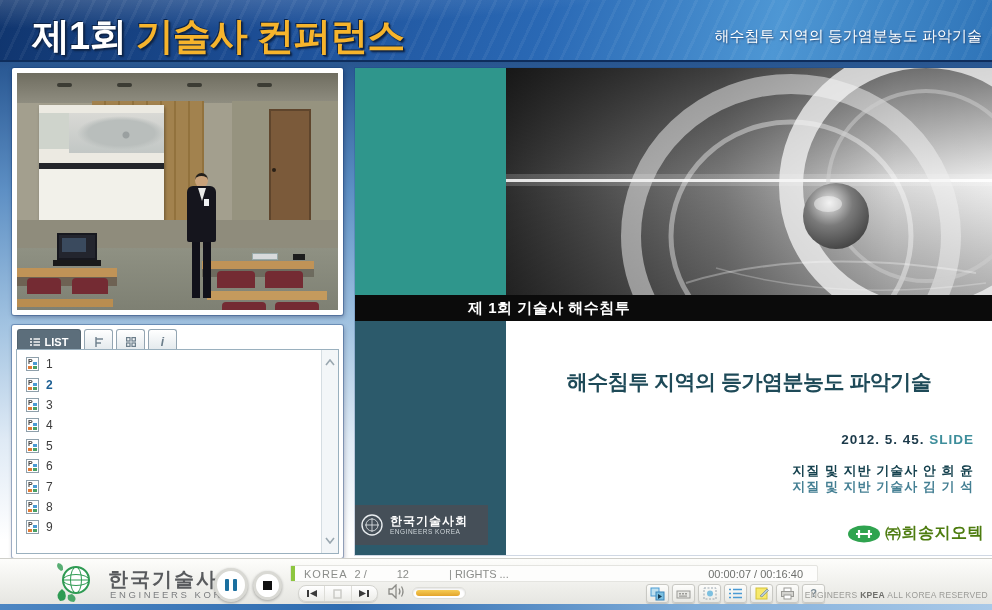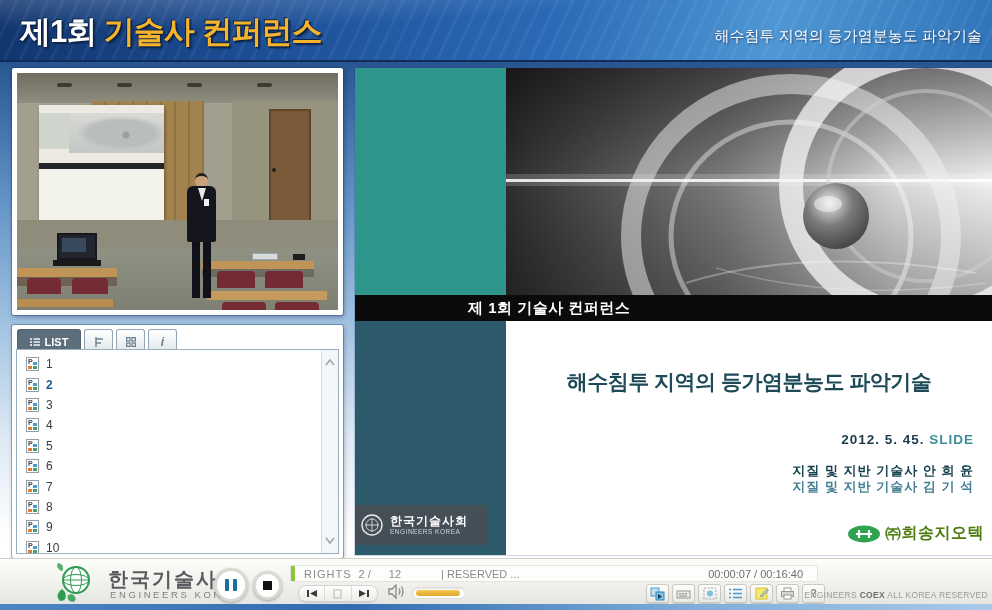--- a/index.html
+++ b/index.html
@@ -9,21 +9,21 @@
        background:linear-gradient(180deg,#16305c 0px,#2b5a95 70px,#5d8fc4 190px,#9fc1e0 320px,#dfeaf5 440px,#ffffff 540px)}
   .abs{position:absolute}
 
   
   #header{left:0;top:0;width:992px;height:62px;
     background:
       radial-gradient(ellipse at 12% -40%,rgba(255,255,255,.30),transparent 45%),
       repeating-linear-gradient(115deg,rgba(255,255,255,.05) 0 3px,transparent 3px 14px),
       linear-gradient(100deg,#10356e 0%,#1d4f97 28%,#2a69b5 55%,#4e97d4 78%,#2f74b8 100%);
     border-bottom:2px solid #0e2d5c}
-  #header-title{left:20px;top:11px;font-size:31px;font-weight:bold;letter-spacing:-1px;white-space:nowrap}
+  #header-title{left:32px;top:11px;font-size:38px;font-weight:bold;letter-spacing:-1px;white-space:nowrap}
   #header-title .pfx{color:#ffffff;text-shadow:1px 1px 0 #0d2448,2px 2px 2px #0d2448,-1px -1px 0 #0d2448}
   #header-title .main{color:#f6b42c;text-shadow:1px 1px 0 #0d2448,2px 2px 2px #0d2448,-1px -1px 0 #0d2448}
   #header-subtitle{right:10px;top:27px;font-size:15px;color:#ffffff;text-shadow:1px 1px 2px rgba(0,10,40,.55);white-space:nowrap}
 
   
   #video-panel{left:12px;top:68px;width:331px;height:247px;background:#fff;border-radius:2px;padding:5px;
     box-shadow:0 0 0 1px rgba(20,60,120,.35),1px 2px 5px rgba(0,0,40,.35)}
   #photo{position:relative;width:321px;height:237px;overflow:hidden;background:#a39f8e}
   .ceiling{left:0;top:0;width:321px;height:30px;background:linear-gradient(#6f6d60,#8f8d80)}
   .clight{top:10px;width:15px;height:4px;background:#3c3c34;border-radius:2px}
@@ -112,21 +112,21 @@
     display:flex;align-items:center;justify-content:center;cursor:pointer}
   #pause-btn{left:214px;top:9px;width:34px;height:34px}
   #pause-btn .b{width:4px;height:12px;background:#1b6f9f;border-radius:1px;margin:0 2px}
   #stop-btn{left:253px;top:12px;width:29px;height:29px}
   #stop-btn .sq{width:9px;height:9px;background:#111}
   #status-strip{left:290px;top:6px;width:528px;height:17px;background:#fdfdfc;border:1px solid #e4e4e0;border-radius:2px;
     display:flex;align-items:center;font-size:11px;color:#8b8d8a}
   #status-strip .gbar{width:4px;height:15px;background:#8dc63f;margin-right:9px;flex:0 0 auto}
   #status-strip .lbl{letter-spacing:1px}
   #status-strip .pos{margin-left:7px}
-  #status-strip .tot{margin-left:18px}
+  #status-strip .tot{margin-left:30px}
   #status-strip .play{margin-left:40px}
   #status-strip .time{margin-left:auto;padding-right:14px;color:#6e706d}
   #nav-group{left:298px;top:26px;width:80px;height:17px;border:1px solid #d4d4cf;border-radius:8px;
     background:linear-gradient(#ffffff,#ecece8);display:flex;box-shadow:0 1px 1px rgba(0,0,0,.12)}
   #nav-group .nbtn{flex:1;display:flex;align-items:center;justify-content:center;cursor:pointer}
   #nav-group .nbtn + .nbtn{border-left:1px solid #ddddd8}
   #speaker-btn{left:388px;top:25px;cursor:pointer}
   #volume{left:412px;top:28px;width:54px;height:12px;border-radius:7px;background:#fff;border:1px solid #ddddd8;cursor:pointer;
     box-shadow:inset 0 1px 2px rgba(0,0,0,.12)}
   #volume .fill{position:absolute;left:3px;top:2px;width:44px;height:6px;border-radius:4px;
@@ -263,24 +263,20 @@
             <span class="ppt-icon"></span>
             <span class="lnum">7</span>
           </div>
         <div class="lrow">
             <span class="ppt-icon"></span>
             <span class="lnum">8</span>
           </div>
         <div class="lrow">
             <span class="ppt-icon"></span>
             <span class="lnum">9</span>
-          </div>
-        <div class="lrow">
-            <span class="ppt-icon"></span>
-            <span class="lnum">10</span>
           </div>
       </div>
       <div id="scrollbar">
         <svg class="chev up" viewBox="0 0 10 7">
             <polyline points="1,6 5,1 9,6" fill="none" stroke="#9aa7b0" stroke-width="1.6"></polyline>
           </svg>
         <svg class="chev down" viewBox="0 0 10 7">
             <polyline points="1,1 5,6 9,1" fill="none" stroke="#9aa7b0" stroke-width="1.6"></polyline>
           </svg>
       </div>
@@ -314,21 +310,21 @@
       <rect y="111" width="486" height="3" fill="#ffffff" opacity="0.85"></rect>
       <ellipse cx="285" cy="168" rx="160" ry="152" fill="none" stroke="#f2f2f2" stroke-width="20" opacity="0.5"></ellipse>
       <ellipse cx="285" cy="168" rx="120" ry="114" fill="none" stroke="#ffffff" stroke-width="5" opacity="0.4"></ellipse>
       <ellipse cx="420" cy="118" rx="135" ry="130" fill="none" stroke="#f6f6f6" stroke-width="24" opacity="0.75"></ellipse>
       <ellipse cx="420" cy="118" rx="98" ry="95" fill="none" stroke="#cfcfcf" stroke-width="4" opacity="0.5"></ellipse>
       <circle cx="330" cy="148" r="33" fill="url(#sph)"></circle>
       <ellipse cx="322" cy="136" rx="14" ry="8" fill="#ffffff" opacity="0.45"></ellipse>
       <path d="M180,215 Q300,178 470,205" stroke="#ffffff" stroke-width="2" fill="none" opacity="0.3"></path>
       <path d="M210,200 Q330,235 480,215" stroke="#ffffff" stroke-width="1.5" fill="none" opacity="0.25"></path>
     </svg>
-    <div class="abs" id="slide-banner">제 1회 기술사 컨퍼런스</div>
+    <div class="abs" id="slide-banner">제 1회 기술사 해수침투</div>
     <div class="abs" id="left-col"></div>
     <div class="abs" id="slide-logo-block">
       <svg width="24" height="24" viewBox="0 0 24 24">
         <circle cx="12" cy="12" r="10" fill="none" stroke="#e8ecef" stroke-width="1.4"></circle>
         <circle cx="12" cy="12" r="6" fill="none" stroke="#e8ecef" stroke-width="0.8"></circle>
         <path d="M5,12 h14 M12,5 v14" stroke="#e8ecef" stroke-width="0.8"></path>
       </svg>
       <div>
         <div class="kr">한국기술사회</div>
         <div class="en">ENGINEERS KOREA</div>
@@ -363,24 +359,24 @@
     <div class="abs cbtn" id="pause-btn">
         <span class="b"></span>
         <span class="b"></span>
       </div>
     <div class="abs cbtn" id="stop-btn">
         <span class="sq"></span>
       </div>
 
     <div class="abs" id="status-strip">
       <span class="gbar"></span>
-      <span class="lbl">RIGHTS</span>
+      <span class="lbl">KOREA</span>
       <span class="pos">2 /</span>
       <span class="tot">12</span>
-      <span class="play">| RESERVED ...</span>
+      <span class="play">| RIGHTS ...</span>
       <span class="time">00:00:07 / 00:16:40</span>
     </div>
 
     <div class="abs" id="nav-group">
       <span class="nbtn">
         <svg width="12" height="9" viewBox="0 0 12 9">
             <rect x="1" y="1" width="2" height="7" fill="#3a3a3a"></rect>
             <path d="M11,1 L4,4.5 L11,8 Z" fill="#3a3a3a"></path>
           </svg>
       </span>
@@ -454,17 +450,17 @@
             <rect x="4" y="1" width="7" height="3.5" fill="#ffffff" stroke="#9a9a96"></rect>
             <rect x="1.5" y="4.5" width="12" height="5" fill="#d4d4d0" stroke="#9a9a96"></rect>
             <rect x="4" y="8" width="7" height="4" fill="#ffffff" stroke="#9a9a96"></rect>
           </svg>
       </span>
       <span class="ibtn">
         <span class="q">?</span>
       </span>
     </div>
 
-    <div class="abs" id="copyright"><span>ENGINEERS </span><span class="brand">COEX</span><span> ALL KOREA RESERVED</span></div>
+    <div class="abs" id="copyright"><span>ENGINEERS </span><span class="brand">KPEA</span><span> ALL KOREA RESERVED</span></div>
   </div>
 
   <div class="abs" id="bottom-strip"></div>
 </div>
 
 </body></html>

